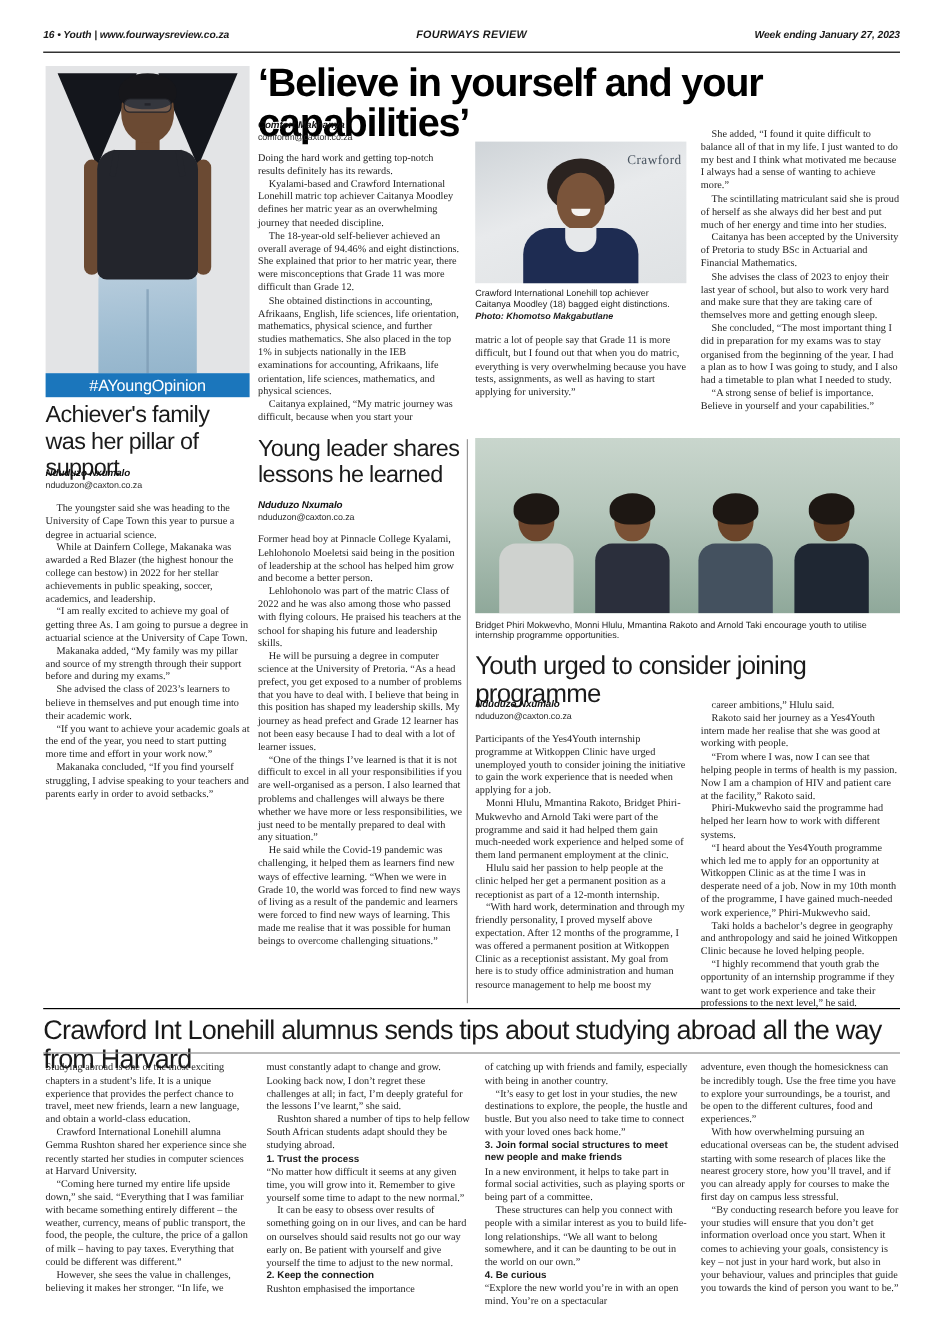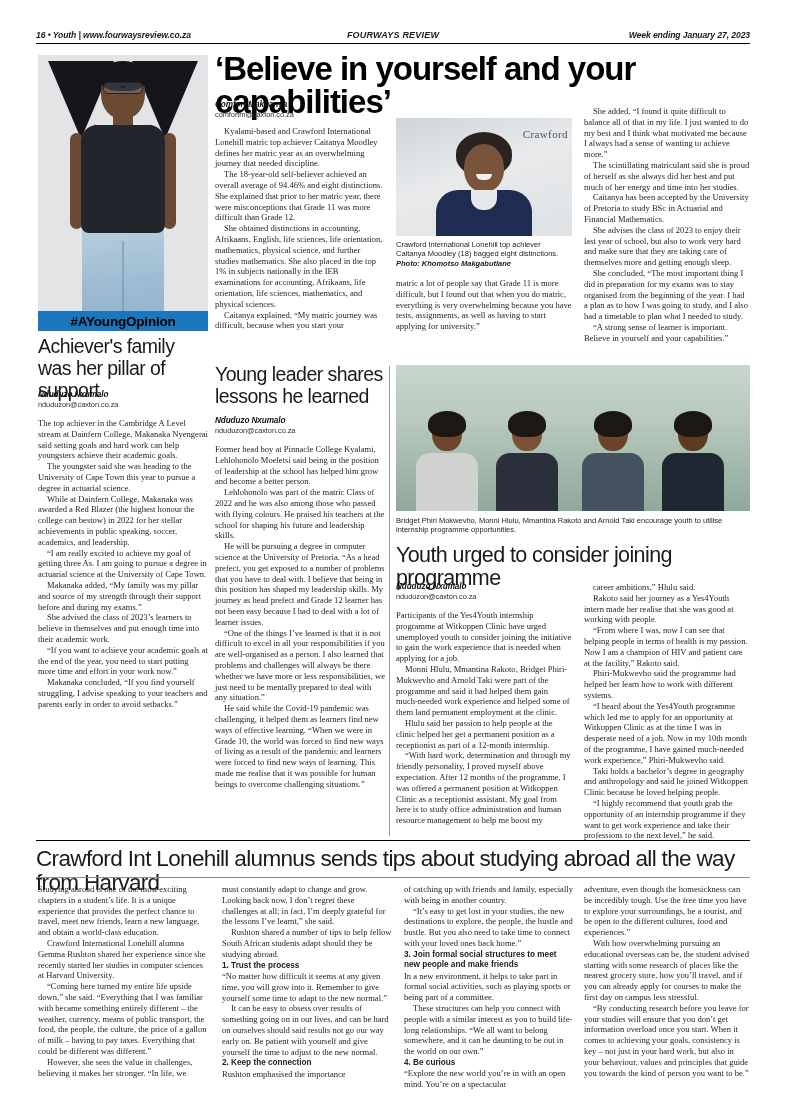--- a/index.html
+++ b/index.html
@@ -17,21 +17,21 @@
   .page {
     position: absolute;
     left: 36px; top: 0;
     width: 714px; height: 1113px;
   }
 
   
   .masthead {
     position: absolute; left: 0; top: 24px;
     width: 714px; height: 16px;
-    display: flex; align-items: flex-end; justify-content: space-between;
+    display: flex; align-items: flex-start; justify-content: space-between;
     font-family: "Liberation Sans", sans-serif;
   }
   .masthead-left {
     font-size: 8.6px; font-weight: bold; font-style: italic;
     letter-spacing: -0.1px; white-space: nowrap;
   }
   .masthead-center {
     font-size: 9px; font-weight: bold; font-style: italic;
     letter-spacing: 0.2px;
     position: absolute; left: 50%; transform: translateX(-50%);
@@ -115,24 +115,24 @@
     border-radius: 6px 6px 0 0;
   }
   .p-jeanseam {
     position: absolute; left: 50%; top: 186px; transform: translateX(-50%);
     width: 2px; height: 72px; background: rgba(120,150,175,0.65);
   }
   .badge-bar {
     position: absolute; left: 2px; top: 311px;
     width: 170px; height: 20px;
     background: #1b76bc;
-    color: #000000;
+    color: #ffffff;
     display: flex; align-items: center; justify-content: center;
     font-family: "Liberation Sans", sans-serif;
-    font-size: 13.5px; font-weight: bold; letter-spacing: -0.2px;
+    font-size: 13.5px; font-weight: normal; letter-spacing: -0.2px;
   }
 
   
   .hl-main {
     position: absolute; left: 179px; top: 52px;
     width: 535px;
     font-family: "Liberation Sans", sans-serif;
     font-weight: bold;
     font-size: 33px; line-height: 1.0;
     letter-spacing: -1.0px;
@@ -290,38 +290,38 @@
     </div>
   </div>
   <div class="badge-bar">#AYoungOpinion</div>
 
   <div class="hl-rail">Achiever's family was her pillar of support</div>
   <div class="byline" style="position:absolute;left:2px;top:390px;width:170px;">
     <div class="name">Nduduzo Nxumalo</div>
     <div class="mail">nduduzon@caxton.co.za</div>
   </div>
   <div class="col" style="left:2px; top:418px; width:170px;">
-    <p class="noind">The top achiever in the Cambridge A Level stream at Dainfern College, Makanaka Nyengerai said setting goals and hard work can help youngsters achieve their academic goals.</p>
     <p>The youngster said she was heading to the University of Cape Town this year to pursue a degree in actuarial science.</p>
     <p>While at Dainfern College, Makanaka was awarded a Red Blazer (the highest honour the college can bestow) in 2022 for her stellar achievements in public speaking, soccer, academics, and leadership.</p>
     <p>“I am really excited to achieve my goal of getting three As. I am going to pursue a degree in actuarial science at the University of Cape Town.</p>
     <p>Makanaka added, “My family was my pillar and source of my strength through their support before and during my exams.”</p>
     <p>She advised the class of 2023’s learners to believe in themselves and put enough time into their academic work.</p>
     <p>“If you want to achieve your academic goals at the end of the year, you need to start putting more time and effort in your work now.”</p>
     <p>Makanaka concluded, “If you find yourself struggling, I advise speaking to your teachers and parents early in order to avoid setbacks.”</p>
   </div>
 
   <div class="hl-main">‘Believe in yourself and your capabilities’</div>
 
   <div class="byline" style="position:absolute;left:179px;top:100px;width:170px;">
     <div class="name">Comfort Makhanya</div>
     <div class="mail">comfortm@caxton.co.za</div>
   </div>
 
   <div class="col" style="left:179px; top:126px; width:170px;">
+    <p class="noind">Doing the hard work and getting top-notch results definitely has its rewards.</p>
     <p>Kyalami-based and Crawford International Lonehill matric top achiever Caitanya Moodley defines her matric year as an overwhelming journey that needed discipline.</p>
     <p>The 18-year-old self-believer achieved an overall average of 94.46% and eight distinctions. She explained that prior to her matric year, there were misconceptions that Grade 11 was more difficult than Grade 12.</p>
     <p>She obtained distinctions in accounting, Afrikaans, English, life sciences, life orientation, mathematics, physical science, and further studies mathematics. She also placed in the top 1% in subjects nationally in the IEB examinations for accounting, Afrikaans, life orientation, life sciences, mathematics, and physical sciences.</p>
     <p>Caitanya explained, “My matric journey was difficult, because when you start your</p>
   </div>
 
   <div class="photo ph1">
     <div class="girl-hair"></div>
     <div class="girl-head"></div>
     <div class="girl-smile"></div>
@@ -336,21 +336,21 @@
   <div class="col" style="left:360px; top:278px; width:176px;">
     <p class="noind">matric a lot of people say that Grade 11 is more difficult, but I found out that when you do matric, everything is very overwhelming because you have tests, assignments, as well as having to start applying for university.”</p>
   </div>
 
   <div class="col" style="left:548px; top:106px; width:166px;">
     <p>She added, “I found it quite difficult to balance all of that in my life. I just wanted to do my best and I think what motivated me because I always had a sense of wanting to achieve more.”</p>
     <p>The scintillating matriculant said she is proud of herself as she always did her best and put much of her energy and time into her studies.</p>
     <p>Caitanya has been accepted by the University of Pretoria to study BSc in Actuarial and Financial Mathematics.</p>
     <p>She advises the class of 2023 to enjoy their last year of school, but also to work very hard and make sure that they are taking care of themselves more and getting enough sleep.</p>
     <p>She concluded, “The most important thing I did in preparation for my exams was to stay organised from the beginning of the year. I had a plan as to how I was going to study, and I also had a timetable to plan what I needed to study.</p>
-    <p>“A strong sense of learner is important. Believe in yourself and your capabilities.”</p>
+    <p>“A strong sense of belief is importance. Believe in yourself and your capabilities.”</p>
   </div>
 
   <div class="hl-young">Young leader shares lessons he learned</div>
   <div class="byline" style="position:absolute;left:179px;top:416px;width:170px;">
     <div class="name">Nduduzo Nxumalo</div>
     <div class="mail">nduduzon@caxton.co.za</div>
   </div>
   <div class="col" style="left:179px; top:444px; width:170px;">
     <p class="noind">Former head boy at Pinnacle College Kyalami, Lehlohonolo Moeletsi said being in the position of leadership at the school has helped him grow and become a better person.</p>
     <p>Lehlohonolo was part of the matric Class of 2022 and he was also among those who passed with flying colours. He praised his teachers at the school for shaping his future and leadership skills.</p>

